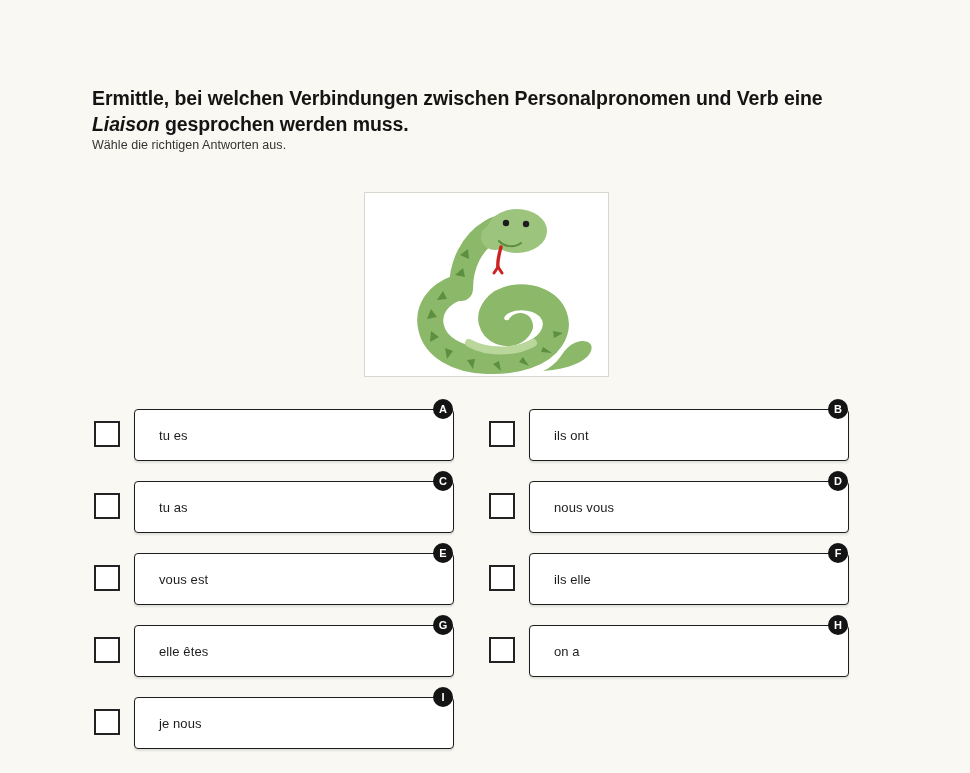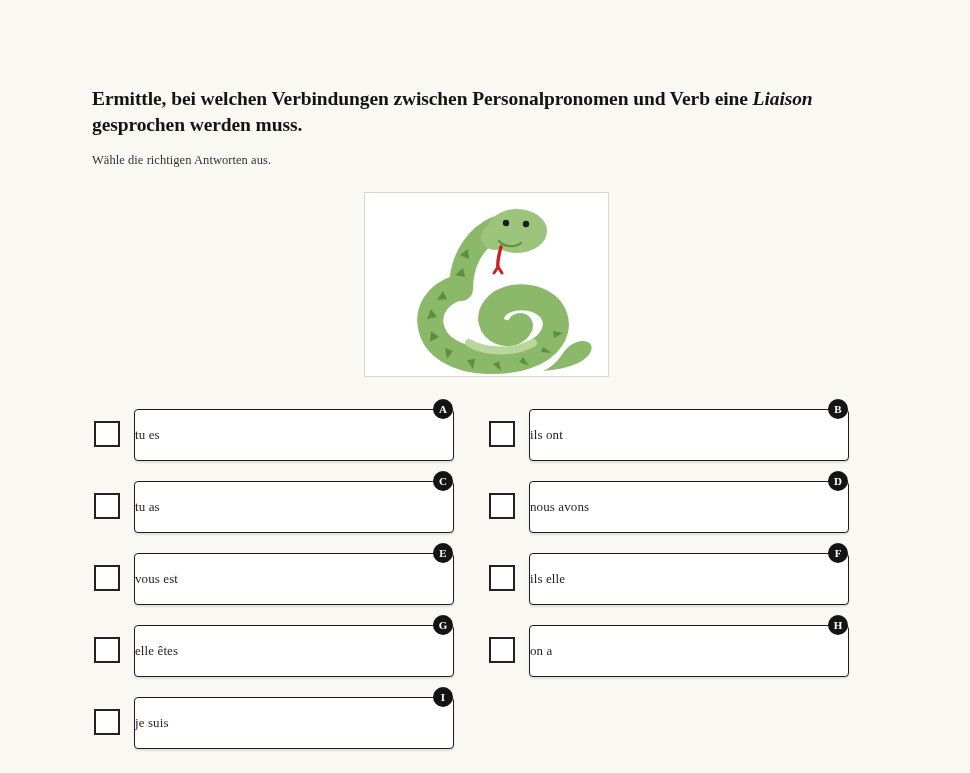--- a/index.html
+++ b/index.html
@@ -13,21 +13,20 @@
     font-family: "Liberation Sans", sans-serif;
     color: #1b1b1b;
     overflow: hidden;
     position: relative;
   }
   #page {
     position: absolute;
     left: 0; top: 0;
     width: 970px;
     height: 773px;
-    font-family: Liberation Serif, serif;
   }
   .content {
     position: absolute;
     left: 92px;
     top: 86px;
     width: 790px;
   }
   .question-title {
     font-size: 19.5px;
     font-weight: bold;
@@ -35,21 +34,21 @@
     letter-spacing: -0.1px;
     color: #141414;
     margin: 0;
     width: 775px;
   }
   .question-title .italic {
     font-style: italic;
     font-weight: bold;
   }
   .instruction {
-    margin-top: 15px;
+    margin-top: 0;
     font-size: 12.5px;
     color: #333333;
     letter-spacing: 0.05px;
   }
 
   
   .image-card {
     position: absolute;
     left: 364px;
     top: 192px;
@@ -107,21 +106,21 @@
     box-shadow: 0 2px 2px rgba(0,0,0,0.10);
     box-sizing: border-box;
     display: flex;
     align-items: center;
     margin-top: 5px;
     cursor: pointer;
   }
   .answer-text {
     font-size: 13px;
     color: #1d1d1d;
-    padding-left: 0;
+    padding-left: 24px;
     letter-spacing: 0.1px;
   }
   .badge {
     position: absolute;
     top: -11px;
     right: 0px;
     width: 20px;
     height: 20px;
     border-radius: 50%;
     background: #141414;
@@ -217,21 +216,21 @@
           <div class="answer-box">
             <span class="answer-text">tu as</span>
             <span class="badge">C</span>
           </div>
         </div>
       </div>
       <div class="answer-col col-right">
         <div class="answer-item">
           <div class="checkbox"></div>
           <div class="answer-box">
-            <span class="answer-text">nous avons</span>
+            <span class="answer-text">nous vous</span>
             <span class="badge">D</span>
           </div>
         </div>
       </div>
     </div>
 
     <div class="answer-row">
       <div class="answer-col col-left">
         <div class="answer-item">
           <div class="checkbox"></div>
@@ -271,21 +270,21 @@
           </div>
         </div>
       </div>
     </div>
 
     <div class="answer-row">
       <div class="answer-col col-left">
         <div class="answer-item">
           <div class="checkbox"></div>
           <div class="answer-box">
-            <span class="answer-text">je suis</span>
+            <span class="answer-text">je nous</span>
             <span class="badge">I</span>
           </div>
         </div>
       </div>
       <div class="answer-col col-right"></div>
     </div>
 
   </div>
 </div>
 

